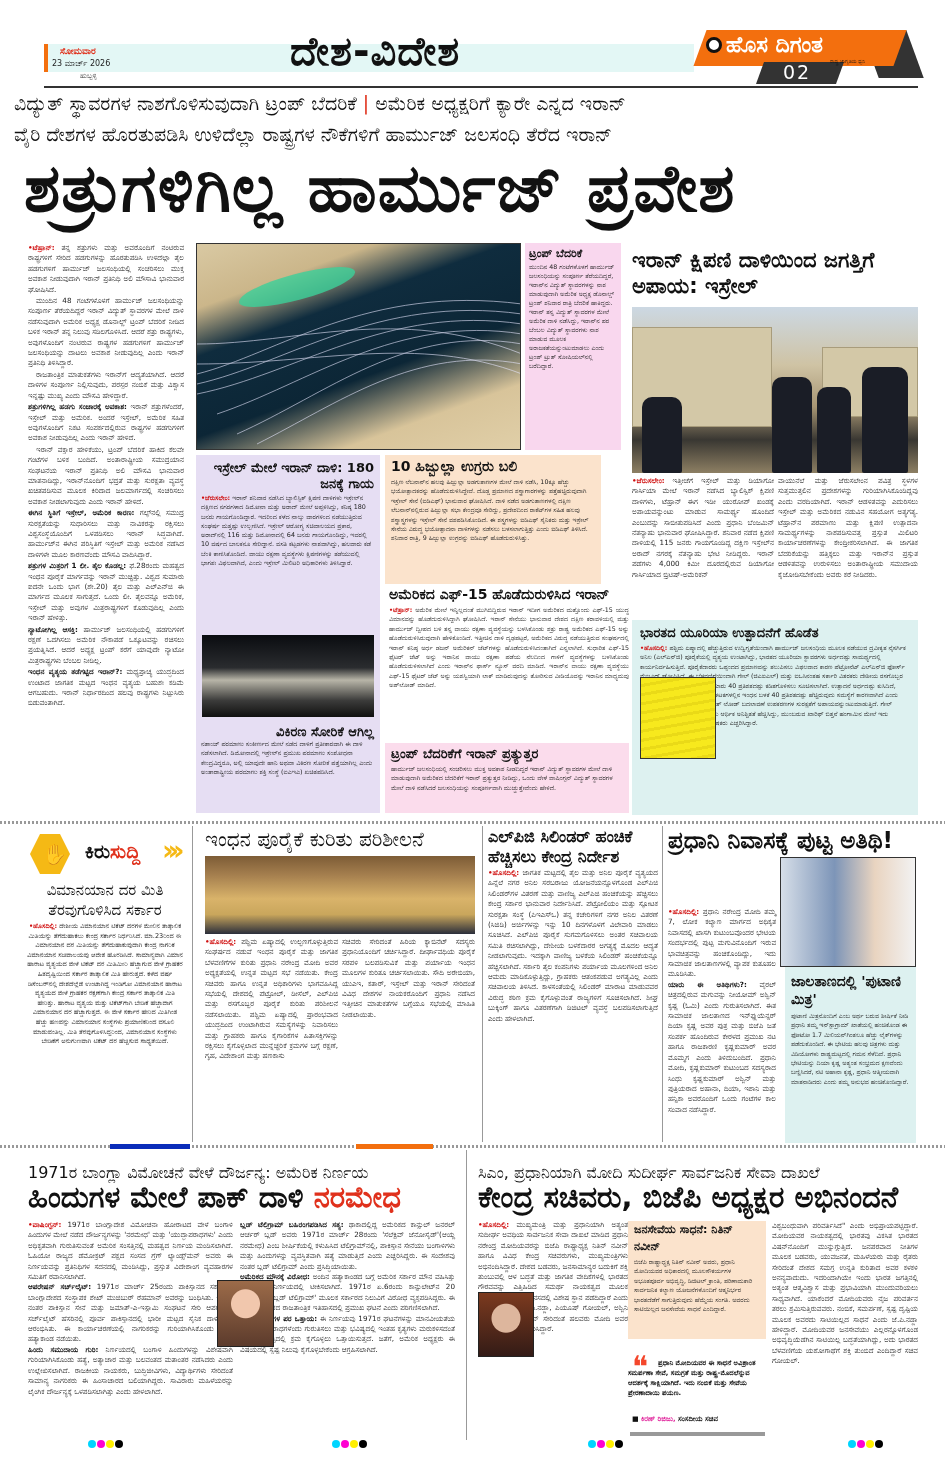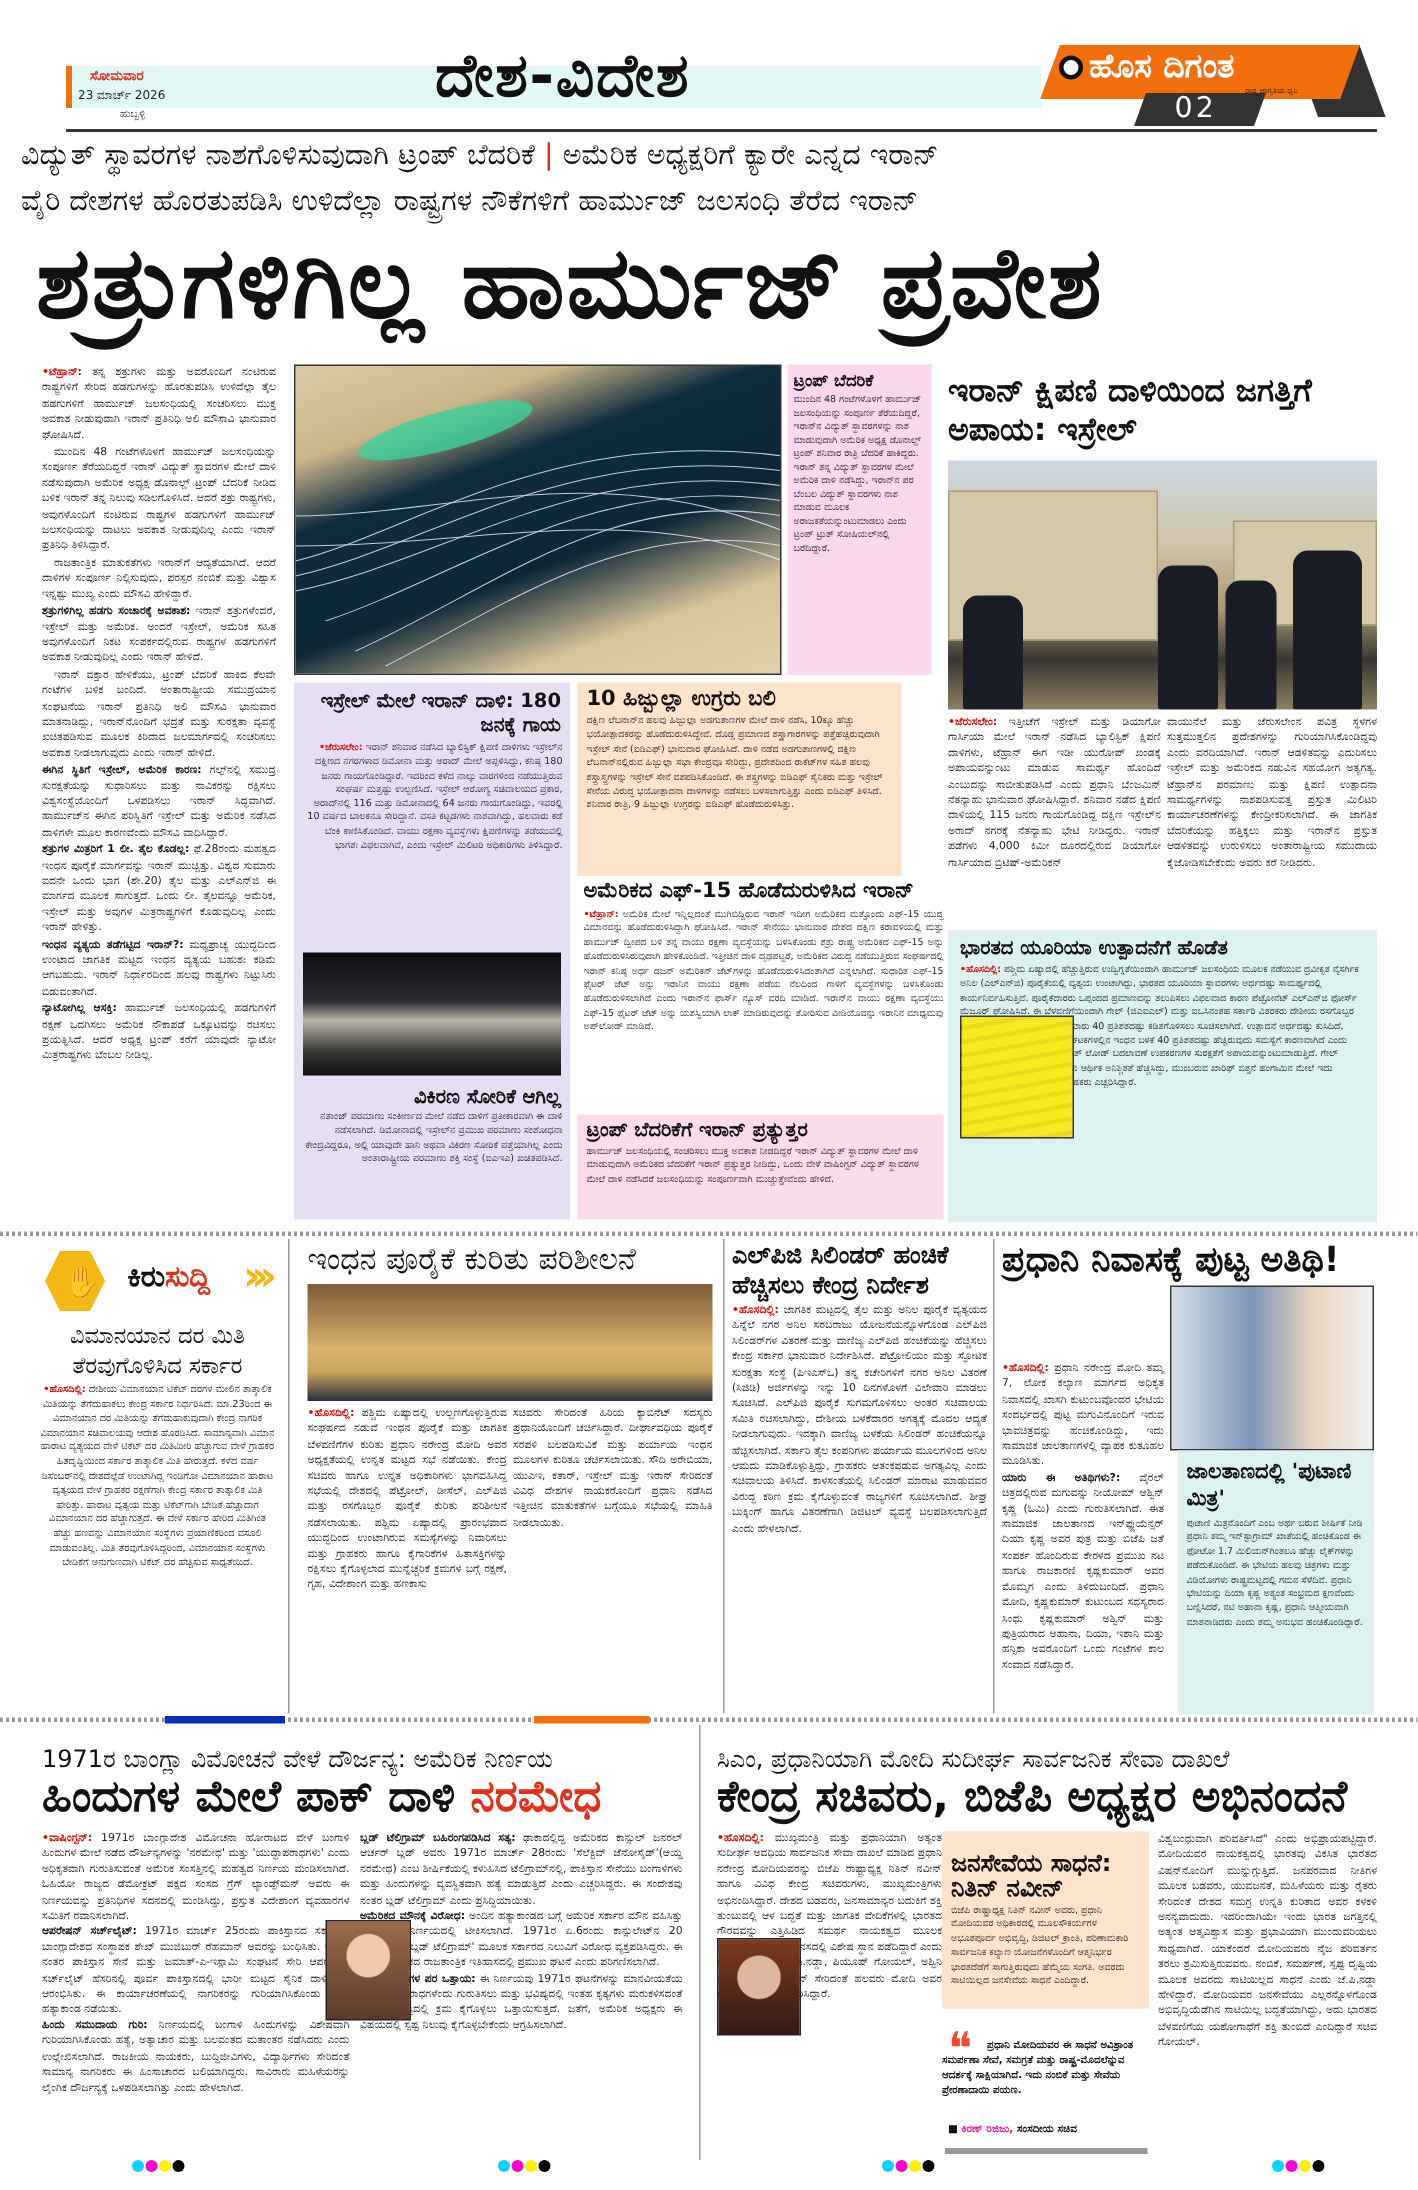--- a/index.html
+++ b/index.html
@@ -41,21 +41,21 @@
 
 #isr-head{left:632px;top:247px;font-size:21px;line-height:26px;font-weight:bold;width:300px}
 #isr-img{left:632px;top:307px;width:286px;height:166px;background:linear-gradient(180deg,#ccd8e3 0%,#cfc3a4 35%,#a89674 60%,#393732 80%,#8d7f63 100%);overflow:hidden}
 #isr-img .bld{position:absolute;background:#d3c8a7;border:1px solid #a89c7b}
 #isr-img .man{position:absolute;background:#1a1d26;border-radius:10px 10px 2px 2px}
 #isr-col1{left:632px;top:476px;width:142px}
 #isr-col2{left:778px;top:476px;width:140px}
 
 #pur{left:196px;top:455px;width:184px;height:358px;background:#e6def3}
 #pur h3{font-size:13px;font-weight:bold;text-align:right;margin:5px 6px 2px;line-height:16px}
-#pur .body-txt{text-align:right;padding:0 5px;font-size:6.4px;line-height:9.3px}
+#pur .body-txt{text-align:left;padding:0 5px;font-size:6.4px;line-height:9.3px}
 #pur-img{position:absolute;left:6px;top:180px;width:172px;height:82px;background:linear-gradient(180deg,#0a0c10 0%,#2a2c2f 40%,#b8b5a8 55%,#3b3b3a 80%,#101010 100%)}
 #pur h3.s2{position:absolute;top:264px;right:0}
 #pur .b2{position:absolute;top:285px;left:0;width:184px}
 
 #hez{left:385px;top:455px;width:216px;height:129px;background:#fbe3cc}
 #hez h3{font-size:14px;margin:3px 6px 2px;font-weight:bold}
 #hez .body-txt{padding:0 6px;font-size:6.3px;line-height:9.4px;text-align:left}
 #f15-head{left:389px;top:586px;font-size:14px;font-weight:bold}
 #f15-body{left:389px;top:605px;width:240px;font-size:6.3px;line-height:9.4px}
 #trr{left:385px;top:743px;width:244px;height:70px;background:#fbdcec}
@@ -101,21 +101,21 @@
 #bd-head{left:28px;top:1180px;font-size:29px;white-space:nowrap;font-weight:bold}
 #bd-head .r{color:#e0311c}
 #bd-col1{left:28px;top:1220px;width:205px}
 #bd-col2{left:240px;top:1220px;width:215px}
 #bd-img{left:217px;top:1280px;width:57px;height:67px;background:radial-gradient(circle at 50% 35%,#f1c7ad 0 14px,transparent 15px),linear-gradient(180deg,#9c6b49 0%,#5c3b2c 100%);border:1px solid #222}
 #modi-kick{left:478px;top:1163px;font-size:16px;white-space:nowrap}
 #modi-head{left:478px;top:1180px;font-size:29px;white-space:nowrap;font-weight:bold}
 #modi-col1{left:478px;top:1220px;width:150px}
 #modi-img{left:478px;top:1292px;width:56px;height:65px;background:radial-gradient(circle at 50% 40%,#ddb69d 0 14px,transparent 15px),linear-gradient(180deg,#7c3a1f 0%,#331b16 100%);border:1px solid #222}
 #jana{left:628px;top:1221px;width:138px;height:118px;background:#fbe3cc}
-#jana h3{font-size:16px;line-height:17px;margin:12px 6px 2px;font-weight:bold}
+#jana h3{font-size:11px;line-height:17px;margin:0 6px 2px;font-weight:bold}
 #jana .body-txt{padding:0 6px;font-size:6.3px;line-height:9.4px;text-align:left}
 #quote-icon{left:632px;top:1357px;font-size:30px;color:#f4472c;line-height:20px}
 #quote-txt{left:628px;top:1358px;width:138px;font-size:6.8px;line-height:10px;font-weight:bold;text-indent:30px}
 #quote-by{left:632px;top:1415px;font-size:7px;font-weight:bold}
 #quote-by .n{color:#e0219a}
 #modi-col3{left:772px;top:1221px;width:146px}
 
 .dots{display:flex;gap:1px}
 .dots span{width:8px;height:8px;border-radius:50%;display:inline-block}
 .c{background:#00d5ff}.m{background:#ff00d2}.y{background:#ffef00}.k{background:#000}
@@ -143,22 +143,22 @@
 <div class="abs" id="headline">ಶತ್ರುಗಳಿಗಿಲ್ಲ ಹಾರ್ಮುಜ್ ಪ್ರವೇಶ</div>
 
 <div class="abs body-txt" id="col1">
   <p class="np"><span class="lead">•ಟೆಹ್ರಾನ್:</span> <span>ತನ್ನ ಶತ್ರುಗಳು ಮತ್ತು ಅವರೊಂದಿಗೆ ನಂಟಿರುವ ರಾಷ್ಟ್ರಗಳಿಗೆ ಸೇರಿದ ಹಡಗುಗಳನ್ನು ಹೊರತುಪಡಿಸಿ ಉಳಿದೆಲ್ಲಾ ತೈಲ ಹಡಗುಗಳಿಗೆ ಹಾರ್ಮುಜ್ ಜಲಸಂಧಿಯಲ್ಲಿ ಸಂಚರಿಸಲು ಮುಕ್ತ ಅವಕಾಶ ನೀಡುವುದಾಗಿ ಇರಾನ್ ಪ್ರತಿನಿಧಿ ಅಲಿ ಮೌಸಾವಿ ಭಾನುವಾರ ಘೋಷಿಸಿದೆ.</span></p>
   <p><span>ಮುಂದಿನ 48 ಗಂಟೆಗಳೊಳಗೆ ಹಾರ್ಮುಜ್ ಜಲಸಂಧಿಯನ್ನು ಸಂಪೂರ್ಣ ತೆರೆಯದಿದ್ದರೆ ಇರಾನ್ ವಿದ್ಯುತ್ ಸ್ಥಾವರಗಳ ಮೇಲೆ ದಾಳಿ ನಡೆಸುವುದಾಗಿ ಅಮೆರಿಕ ಅಧ್ಯಕ್ಷ ಡೊನಾಲ್ಡ್ ಟ್ರಂಪ್ ಬೆದರಿಕೆ ನೀಡಿದ ಬಳಿಕ ಇರಾನ್ ತನ್ನ ನಿಲುವು ಸಡಿಲಗೊಳಿಸಿದೆ. ಆದರೆ ಶತ್ರು ರಾಷ್ಟ್ರಗಳು, ಅವುಗಳೊಂದಿಗೆ ನಂಟಿರುವ ರಾಷ್ಟ್ರಗಳ ಹಡಗುಗಳಿಗೆ ಹಾರ್ಮುಜ್ ಜಲಸಂಧಿಯನ್ನು ದಾಟಲು ಅವಕಾಶ ನೀಡುವುದಿಲ್ಲ ಎಂದು ಇರಾನ್ ಪ್ರತಿನಿಧಿ ತಿಳಿಸಿದ್ದಾರೆ.</span></p>
   <p><span>ರಾಜತಾಂತ್ರಿಕ ಮಾತುಕತೆಗಳು ಇರಾನ್‌ಗೆ ಆದ್ಯತೆಯಾಗಿದೆ. ಆದರೆ ದಾಳಿಗಳ ಸಂಪೂರ್ಣ ನಿಲ್ಲಿಸುವುದು, ಪರಸ್ಪರ ನಂಬಿಕೆ ಮತ್ತು ವಿಶ್ವಾಸ ಇನ್ನಷ್ಟು ಮುಖ್ಯ ಎಂದು ಮೌಸವಿ ಹೇಳಿದ್ದಾರೆ.</span></p>
   <p class="np"><span class="sub">ಶತ್ರುಗಳಿಗಿಲ್ಲ ಹಡಗು ಸಂಚಾರಕ್ಕೆ ಅವಕಾಶ:</span> <span>ಇರಾನ್ ಶತ್ರುಗಳೆಂದರೆ, ಇಸ್ರೇಲ್ ಮತ್ತು ಅಮೆರಿಕ. ಅಂದರೆ ಇಸ್ರೇಲ್, ಅಮೆರಿಕ ಸಹಿತ ಅವುಗಳೊಂದಿಗೆ ನಿಕಟ ಸಂಪರ್ಕದಲ್ಲಿರುವ ರಾಷ್ಟ್ರಗಳ ಹಡಗುಗಳಿಗೆ ಅವಕಾಶ ನೀಡುವುದಿಲ್ಲ ಎಂದು ಇರಾನ್ ಹೇಳಿದೆ.</span></p>
   <p><span>ಇರಾನ್ ವಕ್ತಾರ ಹೇಳಿಕೆಯು, ಟ್ರಂಪ್ ಬೆದರಿಕೆ ಹಾಕಿದ ಕೆಲವೇ ಗಂಟೆಗಳ ಬಳಿಕ ಬಂದಿದೆ. ಅಂತಾರಾಷ್ಟ್ರೀಯ ಸಮುದ್ರಯಾನ ಸಂಘಟನೆಯ ಇರಾನ್ ಪ್ರತಿನಿಧಿ ಅಲಿ ಮೌಸವಿ ಭಾನುವಾರ ಮಾತನಾಡಿದ್ದು, ಇರಾನ್‌ನೊಂದಿಗೆ ಭದ್ರತೆ ಮತ್ತು ಸುರಕ್ಷತಾ ವ್ಯವಸ್ಥೆ ಖಚಿತಪಡಿಸುವ ಮೂಲಕ ಕಿರಿದಾದ ಜಲಮಾರ್ಗದಲ್ಲಿ ಸಂಚರಿಸಲು ಅವಕಾಶ ನೀಡಲಾಗುವುದು ಎಂದು ಇರಾನ್ ಹೇಳಿದೆ.</span></p>
   <p class="np"><span class="sub">ಈಗಿನ ಸ್ಥಿತಿಗೆ ಇಸ್ರೇಲ್, ಅಮೆರಿಕ ಕಾರಣ:</span> <span>ಗಲ್ಫ್‌ನಲ್ಲಿ ಸಮುದ್ರ ಸುರಕ್ಷತೆಯನ್ನು ಸುಧಾರಿಸಲು ಮತ್ತು ನಾವಿಕರನ್ನು ರಕ್ಷಿಸಲು ವಿಶ್ವಸಂಸ್ಥೆಯೊಂದಿಗೆ ಒಳಪಡಿಸಲು ಇರಾನ್ ಸಿದ್ಧವಾಗಿದೆ. ಹಾರ್ಮುಜ್‌ನ ಈಗಿನ ಪರಿಸ್ಥಿತಿಗೆ ಇಸ್ರೇಲ್ ಮತ್ತು ಅಮೆರಿಕ ನಡೆಸಿದ ದಾಳಿಗಳೇ ಮೂಲ ಕಾರಣವೆಂದು ಮೌಸವಿ ವಾದಿಸಿದ್ದಾರೆ.</span></p>
   <p class="np"><span class="sub">ಶತ್ರುಗಳ ಮಿತ್ರರಿಗೆ 1 ಲೀ. ತೈಲ ಕೊಡಲ್ಲ:</span> <span>ಫೆ.28ರಂದು ಮಹತ್ವದ ಇಂಧನ ಪೂರೈಕೆ ಮಾರ್ಗವನ್ನು ಇರಾನ್ ಮುಚ್ಚಿತ್ತು. ವಿಶ್ವದ ಸುಮಾರು ಐದನೇ ಒಂದು ಭಾಗ (ಶೇ.20) ತೈಲ ಮತ್ತು ಎಲ್‌ಎನ್‌ಜಿ ಈ ಮಾರ್ಗದ ಮೂಲಕ ಸಾಗುತ್ತದೆ. ಒಂದು ಲೀ. ತೈಲವನ್ನೂ ಅಮೆರಿಕ, ಇಸ್ರೇಲ್ ಮತ್ತು ಅವುಗಳ ಮಿತ್ರರಾಷ್ಟ್ರಗಳಿಗೆ ಕೊಡುವುದಿಲ್ಲ ಎಂದು ಇರಾನ್ ಹೇಳಿತ್ತು.</span></p>
+  <p class="np"><span class="sub">ನ್ಯಾಟೋಗಿಲ್ಲ ಆಸಕ್ತಿ:</span> <span>ಹಾರ್ಮುಜ್ ಜಲಸಂಧಿಯಲ್ಲಿ ಹಡಗುಗಳಿಗೆ ರಕ್ಷಣೆ ಒದಗಿಸಲು ಅಮೆರಿಕ ನೌಕಾಪಡೆ ಒಕ್ಕೂಟವನ್ನು ರಚಿಸಲು ಪ್ರಯತ್ನಿಸಿದೆ. ಆದರೆ ಅಧ್ಯಕ್ಷ ಟ್ರಂಪ್ ಕರೆಗೆ ಯಾವುದೇ ನ್ಯಾಟೋ ಮಿತ್ರರಾಷ್ಟ್ರಗಳು ಬೆಂಬಲ ನೀಡಿಲ್ಲ.</span></p>
   <p class="np"><span class="sub">ಇಂಧನ ವ್ಯತ್ಯಯ ತಡೆಗಟ್ಟಿದ ಇರಾನ್?:</span> <span>ಮಧ್ಯಪ್ರಾಚ್ಯ ಯುದ್ಧದಿಂದ ಉಂಟಾದ ಜಾಗತಿಕ ಮಟ್ಟದ ಇಂಧನ ವ್ಯತ್ಯಯ ಬಹುಶಃ ಕಡಿಮೆ ಆಗಬಹುದು. ಇರಾನ್ ನಿರ್ಧಾರದಿಂದ ಹಲವು ರಾಷ್ಟ್ರಗಳು ನಿಟ್ಟುಸಿರು ಬಿಡುವಂತಾಗಿದೆ.</span></p>
-  <p class="np"><span class="sub">ನ್ಯಾಟೋಗಿಲ್ಲ ಆಸಕ್ತಿ:</span> <span>ಹಾರ್ಮುಜ್ ಜಲಸಂಧಿಯಲ್ಲಿ ಹಡಗುಗಳಿಗೆ ರಕ್ಷಣೆ ಒದಗಿಸಲು ಅಮೆರಿಕ ನೌಕಾಪಡೆ ಒಕ್ಕೂಟವನ್ನು ರಚಿಸಲು ಪ್ರಯತ್ನಿಸಿದೆ. ಆದರೆ ಅಧ್ಯಕ್ಷ ಟ್ರಂಪ್ ಕರೆಗೆ ಯಾವುದೇ ನ್ಯಾಟೋ ಮಿತ್ರರಾಷ್ಟ್ರಗಳು ಬೆಂಬಲ ನೀಡಿಲ್ಲ.</span></p>
 </div>
 
 <div class="abs" id="map">
   <div class="green"></div>
   <svg width="325" height="207">
     <g fill="none" stroke="#e8e8ff" stroke-width="0.7" opacity="0.85">
       <path d="M0 130 C80 110,170 40,325 60"></path>
       <path d="M0 140 C90 120,180 50,325 70"></path>
       <path d="M0 150 C100 130,190 60,325 80"></path>
       <path d="M20 170 C110 140,200 70,325 90"></path>

